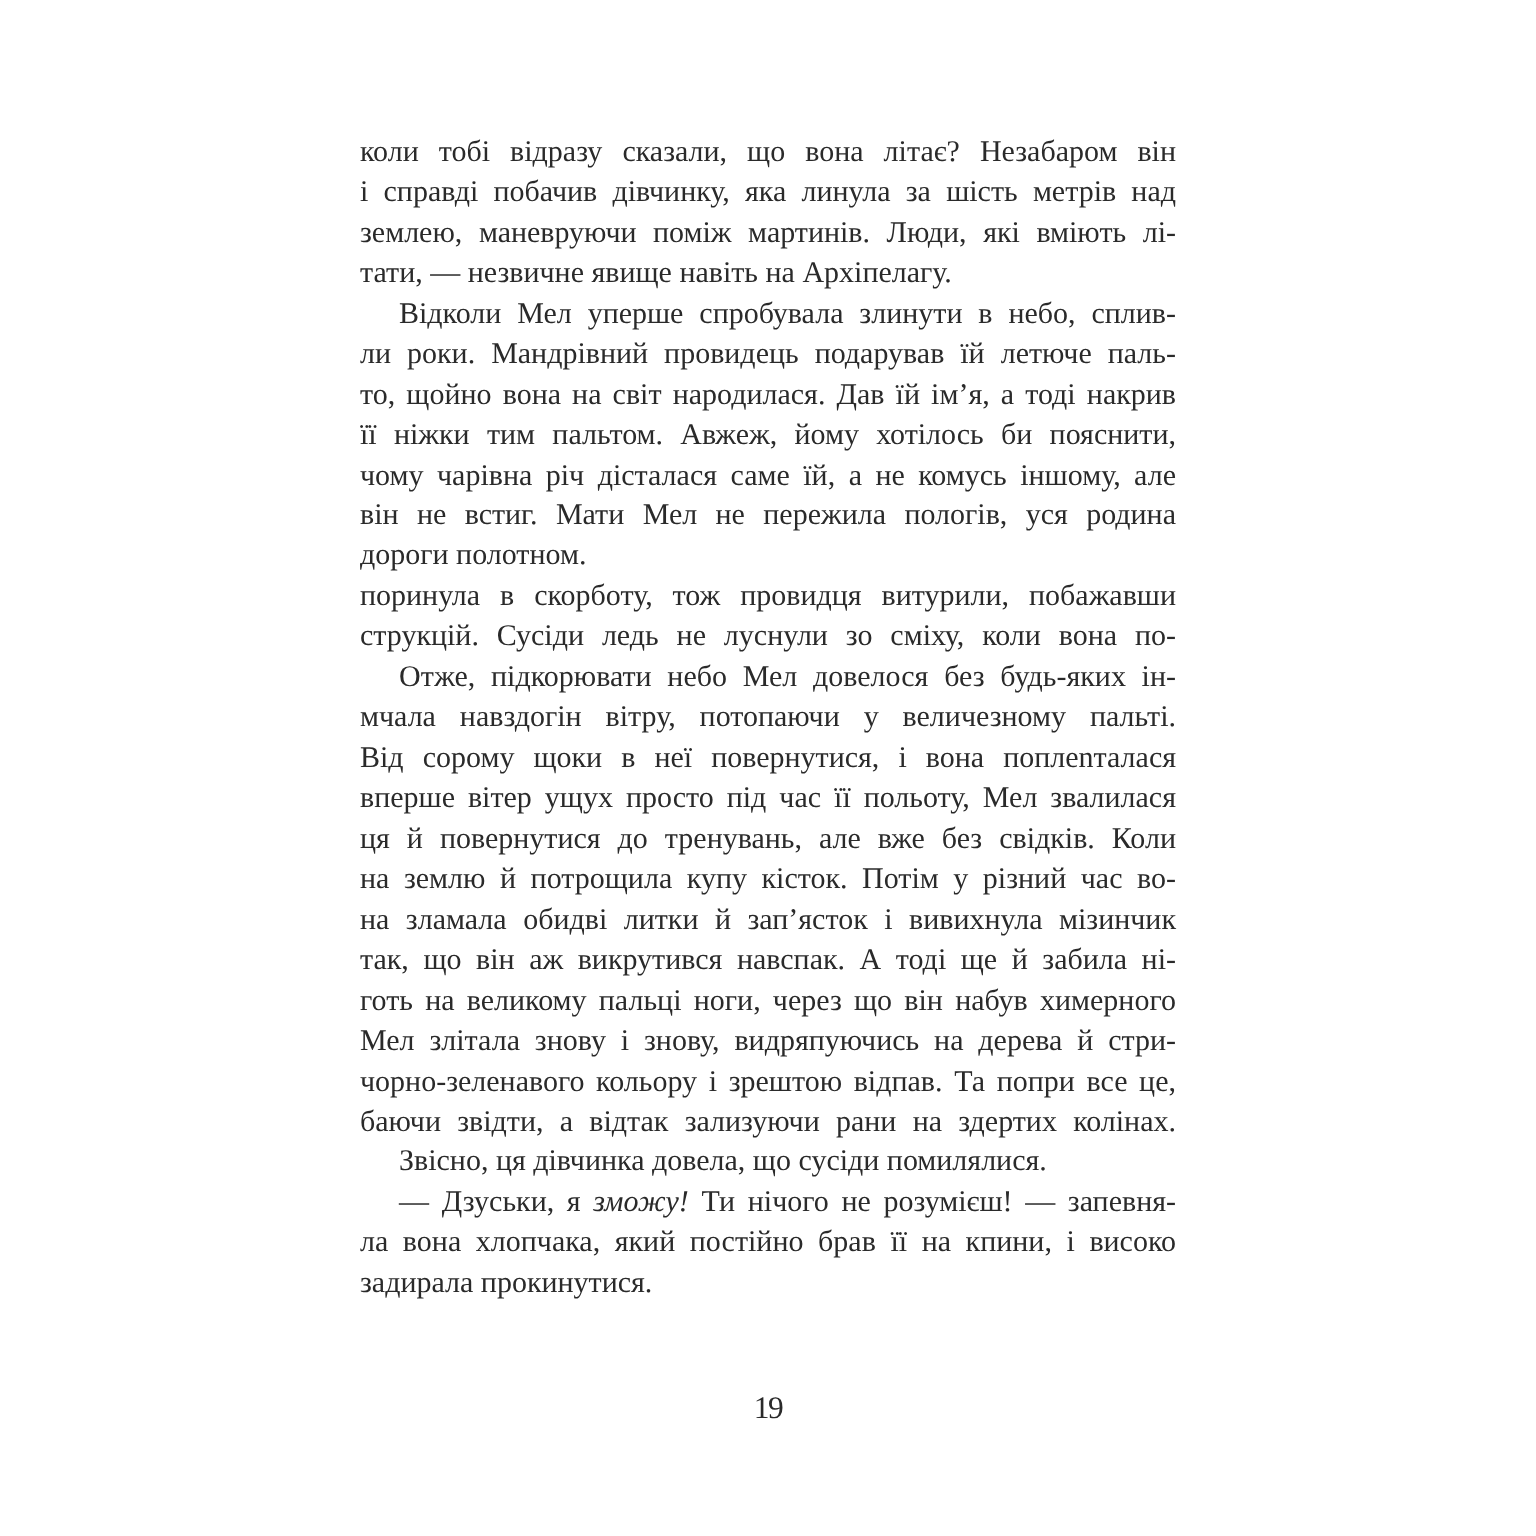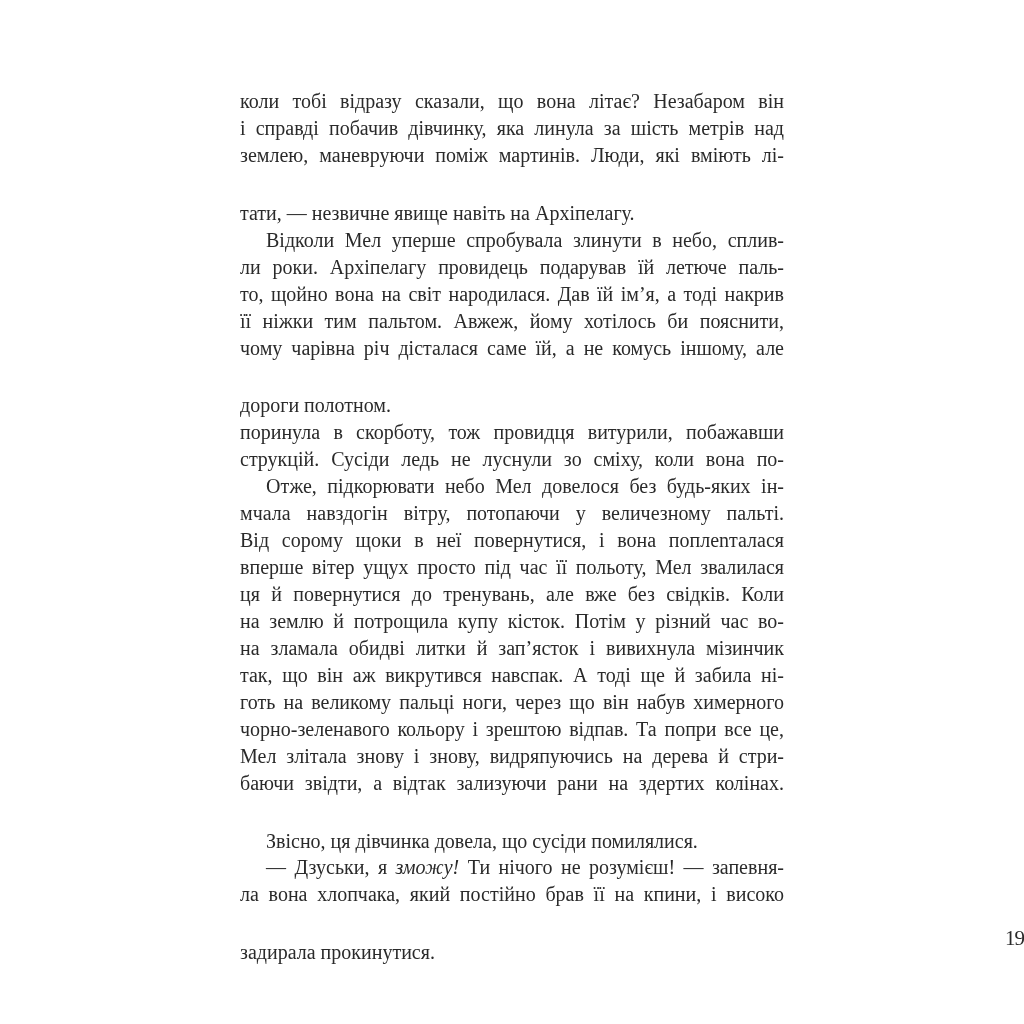--- a/index.html
+++ b/index.html
@@ -33,32 +33,31 @@
   .line {
     display: block;
     white-space: nowrap;
     text-align: justify;
     text-align-last: justify;
     height: 26.95px;
     overflow: visible;
   }
   .line.last {
     text-align-last: left;
-    margin-top: 31px;
   }
   .line.indent {
     padding-left: 26px;
   }
   .it { font-style: italic; }
   .page-number {
     position: absolute;
     left: 0;
     width: 1024px;
     top: 926px;
-    text-align: right;
+    text-align: center;
     font-family: "Liberation Serif", "DejaVu Serif", serif;
     font-size: 21px;
     color: #2a2a2a;
     letter-spacing: -1px;
   }
 </style>
 </head>
 <body>
 
 <div class="page">
@@ -66,41 +65,42 @@
 
     <div>
       <span class="line">коли тобі відразу сказали, що вона літає? Незабаром він</span>
       <span class="line">і справді побачив дівчинку, яка линула за шість метрів над</span>
       <span class="line">землею, маневруючи поміж мартинів. Люди, які вміють лі-</span>
       <span class="line last">тати, — незвичне явище навіть на Архіпелагу.</span>
     </div>
 
     <div>
       <span class="line indent">Відколи Мел уперше спробувала злинути в небо, сплив-</span>
-      <span class="line">ли роки. Архіпелагу провидець подарував їй летюче паль-</span>
+      <span class="line">ли роки. Мандрівний провидець подарував їй летюче паль-</span>
       <span class="line">то, щойно вона на світ народилася. Дав їй ім’я, а тоді накрив</span>
       <span class="line">її ніжки тим пальтом. Авжеж, йому хотілось би пояснити,</span>
       <span class="line">чому чарівна річ дісталася саме їй, а не комусь іншому, але</span>
+      <span class="line">він не встиг. Мати Мел не пережила пологів, уся родина</span>
       <span class="line last">дороги полотном.</span>
       <span class="line">поринула в скорботу, тож провидця витурили, побажавши</span>
     </div>
 
     <div>
       <span class="line">струкцій. Сусіди ледь не луснули зо сміху, коли вона по-</span>
       <span class="line indent">Отже, підкорювати небо Мел довелося без будь-яких ін-</span>
       <span class="line">мчала навздогін вітру, потопаючи у величезному пальті.</span>
       <span class="line">Від сорому щоки в неї повернутися, і вона поплenталася</span>
       <span class="line">вперше вітер ущух просто під час її польоту, Мел звалилася</span>
       <span class="line">ця й повернутися до тренувань, але вже без свідків. Коли</span>
       <span class="line">на землю й потрощила купу кісток. Потім у різний час во-</span>
       <span class="line">на зламала обидві литки й зап’ясток і вивихнула мізинчик</span>
       <span class="line">так, що він аж викрутився навспак. А тоді ще й забила ні-</span>
       <span class="line">готь на великому пальці ноги, через що він набув химерного</span>
+      <span class="line">Мел злітала знову і знову, видряпуючись на дерева й стри-</span>
       <span class="line">чорно-зеленавого кольору і зрештою відпав. Та попри все це,</span>
-      <span class="line">Мел злітала знову і знову, видряпуючись на дерева й стри-</span>
       <span class="line">баючи звідти, а відтак зализуючи рани на здертих колінах.</span>
     </div>
 
     <div>
       <span class="line indent last">Звісно, ця дівчинка довела, що сусіди помилялися.</span>
     </div>
 
     <div>
       <span class="line indent"><span>— Дзуськи, я </span><span class="it">зможу!</span><span> Ти нічого не розумієш! — запевня-</span></span>
       <span class="line">ла вона хлопчака, який постійно брав її на кпини, і високо</span>

